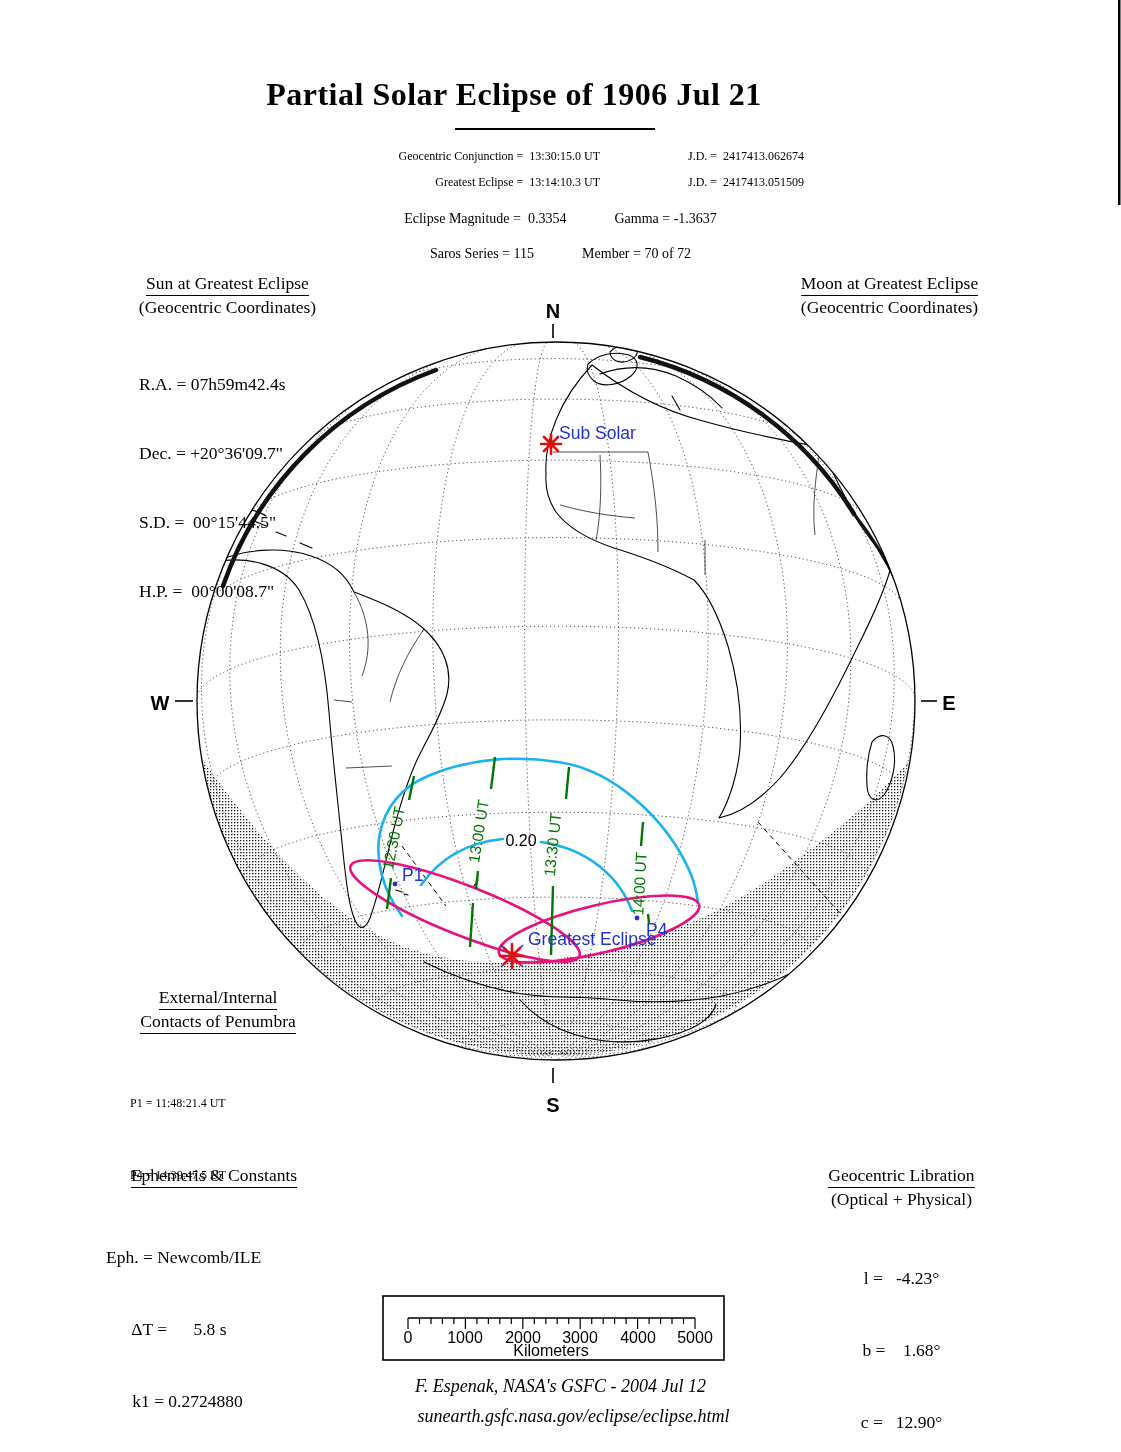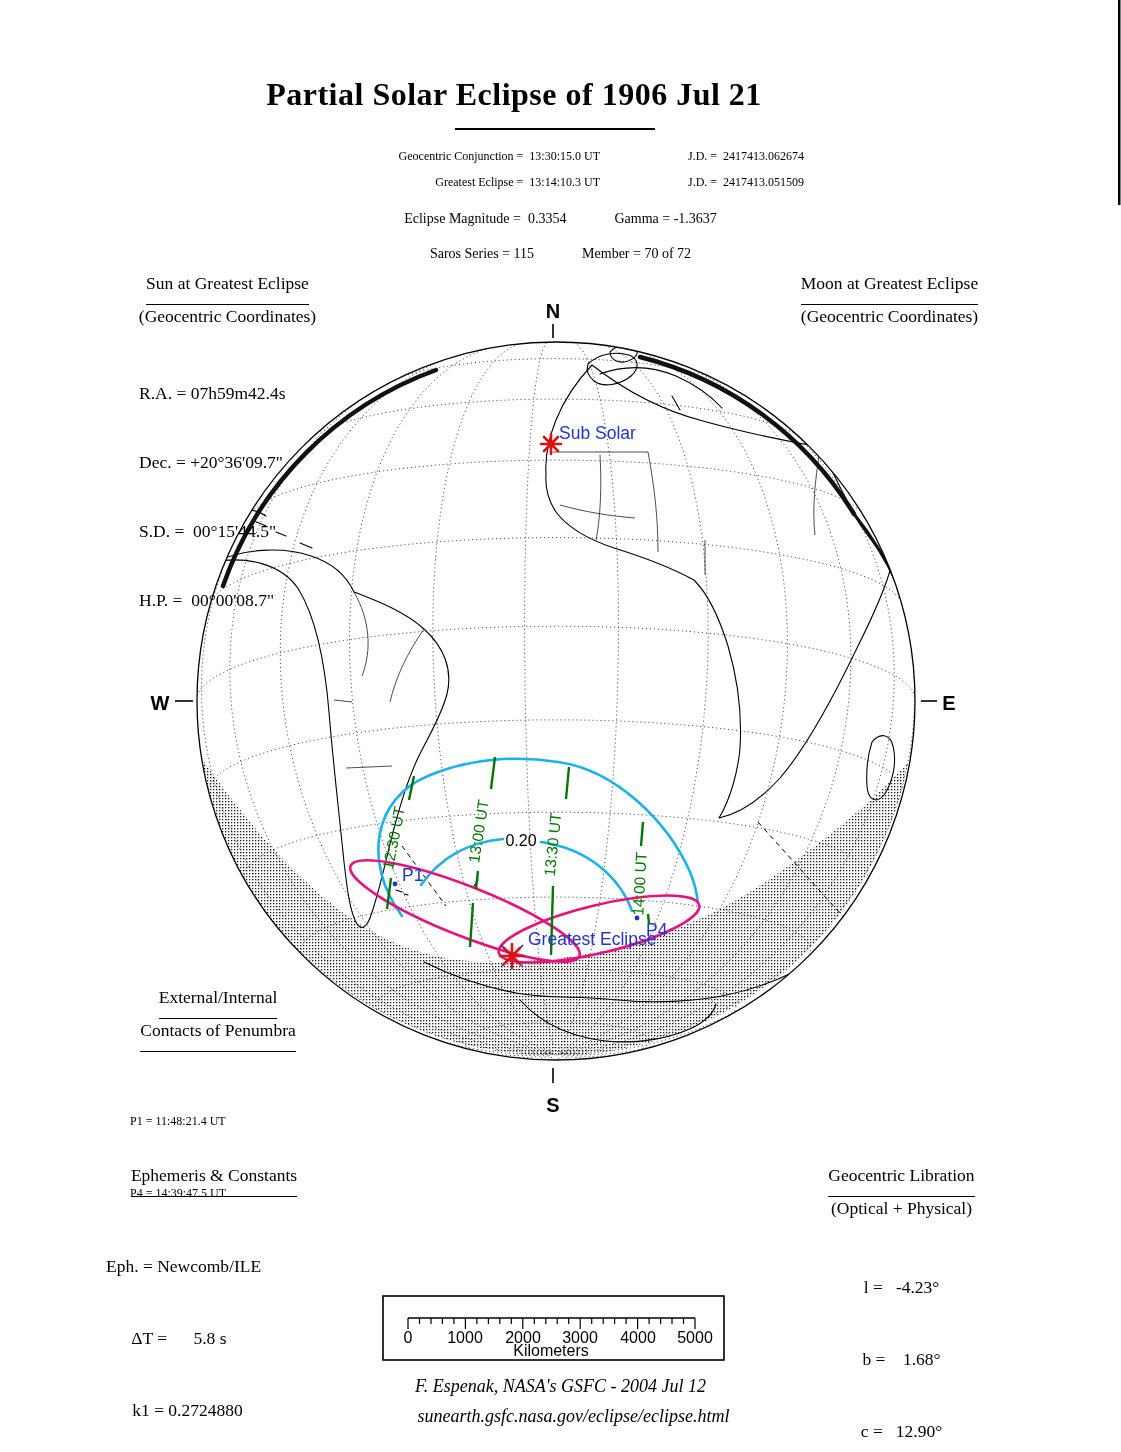--- a/index.html
+++ b/index.html
@@ -10,21 +10,21 @@
   .ctr{text-align:center;}
   #title{left:0;top:76px;width:1028px;font-size:32px;font-weight:bold;letter-spacing:.5px;}
   #title-rule{left:455px;top:128px;width:200px;height:2px;background:#000;}
   .hrow{left:0;top:0;width:1121px;height:26px;font-size:12px;}
   .hrow .lft{position:absolute;right:521px;white-space:pre;}
   .hrow .rgt{position:absolute;left:645px;white-space:pre;margin-left:43px;}
   #hrow1{top:149px;} #hrow2{top:175px;}
   #hrow3{top:211px;} #hrow4{top:246px;}
   .pairrow{display:flex;justify-content:center;gap:48px;font-size:14px;white-space:pre;}
   .blk{font-size:17.5px;line-height:23px;}
-  .blk .hd{display:inline-block;border-bottom:1.5px solid #000;padding-bottom:9px;}
+  .blk .hd{display:inline-block;border-bottom:1.5px solid #000;padding-bottom:0px;}
   .blk .lines{white-space:pre;text-align:left;}
   #sun-block{left:105px;top:272px;width:245px;}
   #sun-block .lines{margin:8px 0 0 34px;}
   #moon-block{left:762px;top:272px;width:255px;}
   #moon-block .lines{margin:8px 0 0 36px;}
   #contacts-block{left:118px;top:986px;width:200px;}
   #contacts-block .lines{margin:9px 0 0 12px;font-size:12px;line-height:24px;}
   #ephemeris-block{left:104px;top:1164px;width:220px;}
   #ephemeris-block .lines{margin:9px 0 0 2px;line-height:24px;}
   #libration-block{left:803px;top:1164px;width:197px;}

